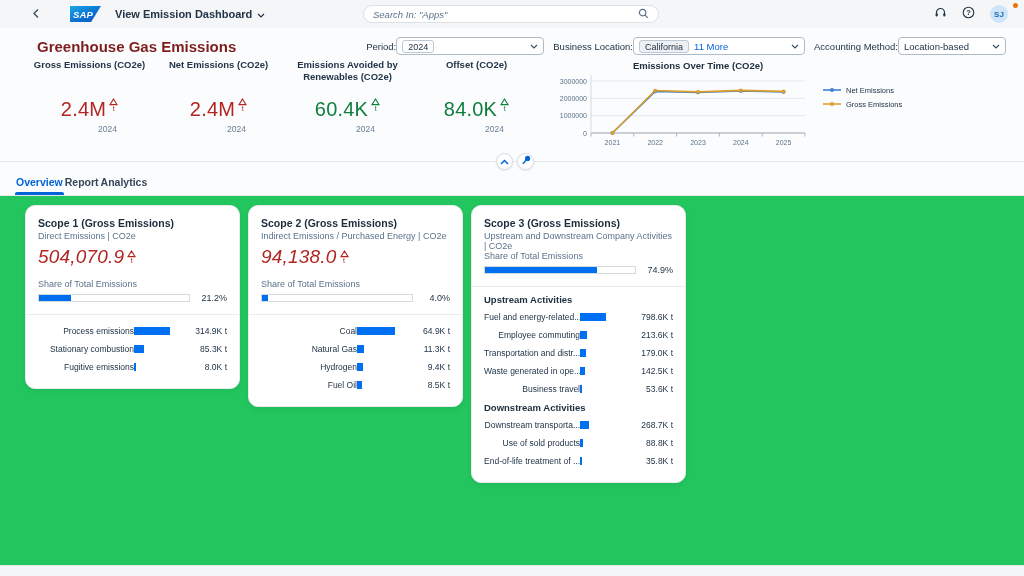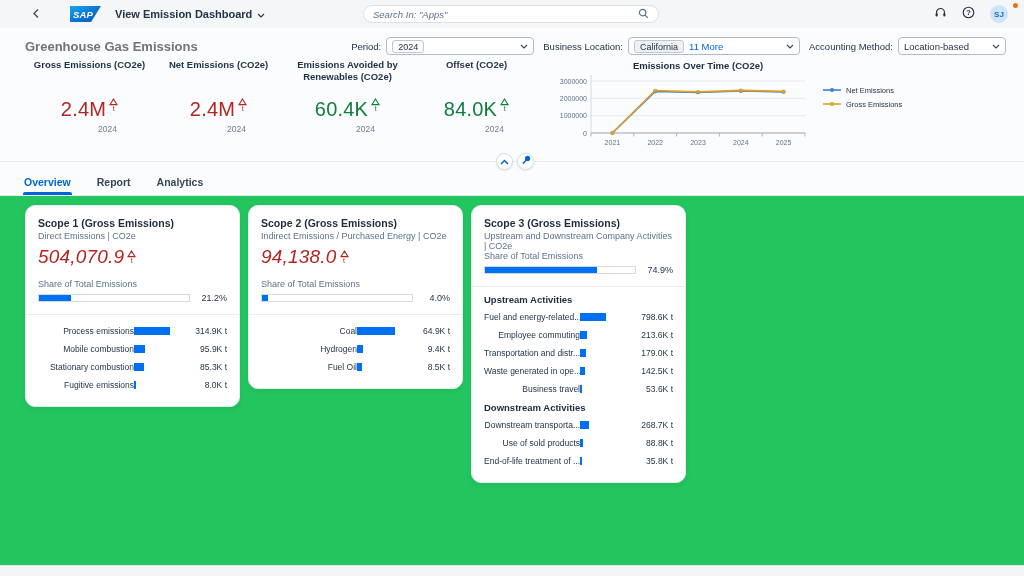--- a/index.html
+++ b/index.html
@@ -19,23 +19,23 @@
   .shell-search input { flex:1; border:none; outline:none; background:transparent; font-size:9.5px; color:#223548; font-family:inherit; }
   .shell-search input::placeholder { font-style:italic; color:#5b738b; }
   .shell-right { position:absolute; right:16px; top:0; height:28px; display:flex; align-items:center; gap:15px; }
   .icon-btn { background:none; border:none; cursor:pointer; display:flex; align-items:center; padding:0; }
   .avatar { width:18px; height:18px; border-radius:50%; background:#cfe4f8; color:#1b6cba; font-size:8px; font-weight:700;
             display:flex; align-items:center; justify-content:center; border:none; cursor:pointer; font-family:inherit; }
   .notif-dot { position:absolute; right:6px; top:3px; width:5px; height:5px; border-radius:50%; background:#e9730c; }
 
   
   .title-row { display:flex; align-items:center; padding:9px 18px 0 25px; background:#fbfcfd; }
-  .page-title { font-size:13px; font-weight:800; color:#737373; }
+  .page-title { font-size:15px; font-weight:800; color:#7f1d1d;margin-left:12px; }
   .filters { margin-left:auto; display:flex; align-items:center; gap:9px; }
-  .filter-group { display:flex; align-items:center; gap:5px; }
+  .filter-group { display:flex; align-items:center; }
   .filter-label { font-size:9.5px; color:#223548; white-space:nowrap; }
   .filter-box { height:18px; border:1px solid #aebcc9; background:#fff; border-radius:4px; display:flex;
                 align-items:center; padding:0 5px; gap:5px; cursor:pointer; }
   .filter-box .caret { margin-left:auto; display:flex; }
   .token { border:1px solid #bcc8d2; border-radius:3px; padding:0 5px; height:13px; line-height:12px; font-size:9px; color:#223548; background:#fff; }
   .token.gray { background:#eef1f3; }
   .more-link { color:#0064d9; font-size:9.5px; white-space:nowrap; }
   .box-period { width:148px; } .box-location { width:172px; } .box-method { width:108px; }
   .box-method span.val { font-size:9.5px; color:#223548; }
 
@@ -50,21 +50,21 @@
   .kpi-year { font-size:8.5px; color:#6a7d95; margin-top:3px; padding-left:36px; }
   .chart-wrap { flex:1; position:relative; }
   .chart-wrap svg { position:absolute; left:4px; top:2px; }
 
   
   .collapse-row { position:relative; height:20px; background:#fbfcfd; }
   .collapse-line { position:absolute; left:0; right:0; top:9px; border-top:1px solid #e7eaec; }
   .round-btn { position:absolute; top:1px; width:17px; height:17px; border-radius:50%; background:#fff; border:1px solid #d8dde1;
                box-shadow:0 1px 2px rgba(0,0,0,.09); display:flex; align-items:center; justify-content:center; cursor:pointer; padding:0; }
   .btn-collapse { left:496px; } .btn-pin { left:517px; }
-  .tab-bar { display:flex; gap:24px; padding-left:23px; background:#fbfcfd; border-bottom:1px solid #e7eaec; }
+  .tab-bar { display:flex; padding-left:15px; background:#fbfcfd; border-bottom:1px solid #e7eaec; }
   .tab { font-size:10.5px; font-weight:700; color:#36475a; padding:4px 1px 7px; position:relative; cursor:pointer; }
   .tab.active { color:#0064d9; }
   .tab.active::after { content:''; position:absolute; left:0; right:0; bottom:0; height:3px; background:#0064d9; border-radius:2px 2px 0 0; }
 
   
   .content { background:#22c55e; min-height:374px; padding:9px 0 0 25px; display:flex; gap:8px; align-items:flex-start; }
   .card { width:215px; background:#fff; border:1px solid #e9ecee; border-radius:10px;
           box-shadow:0 2px 5px rgba(29,45,62,.07); padding:11px 12px 12px; }
   .card-title { font-size:10.5px; font-weight:700; color:#1d2d3e; }
   .card-subtitle { font-size:9px; color:#5b738b; margin-top:2px; }
@@ -330,27 +330,20 @@
     <div class="card-divider"></div>
     <div>
   <div class="item-row">
     <div class="item-label">Process emissions</div>
     <div>
             <div class="item-bar" style="width: 36px;"></div>
           </div>
     <div class="item-value">314.9K t</div>
   </div>
 
-  <div class="item-row">
-    <div class="item-label">Mobile combustion</div>
-    <div>
-            <div class="item-bar" style="width: 10.9635px;"></div>
-          </div>
-    <div class="item-value">95.9K t</div>
-  </div>
 
   <div class="item-row">
     <div class="item-label">Stationary combustion</div>
     <div>
             <div class="item-bar" style="width: 9.75167px;"></div>
           </div>
     <div class="item-value">85.3K t</div>
   </div>
 
   <div class="item-row">
@@ -385,20 +378,27 @@
     <div class="card-divider"></div>
     <div>
   <div class="item-row">
     <div class="item-label">Coal</div>
     <div>
             <div class="item-bar" style="width: 38px;"></div>
           </div>
     <div class="item-value">64.9K t</div>
   </div>
 
+  <div class="item-row">
+    <div class="item-label">Natural Gas</div>
+    <div>
+            <div class="item-bar" style="width: 6.61633px;"></div>
+          </div>
+    <div class="item-value">11.3K t</div>
+  </div>
 
   <div class="item-row">
     <div class="item-label">Hydrogen</div>
     <div>
             <div class="item-bar" style="width: 5.50385px;"></div>
           </div>
     <div class="item-value">9.4K t</div>
   </div>
 
   <div class="item-row">

